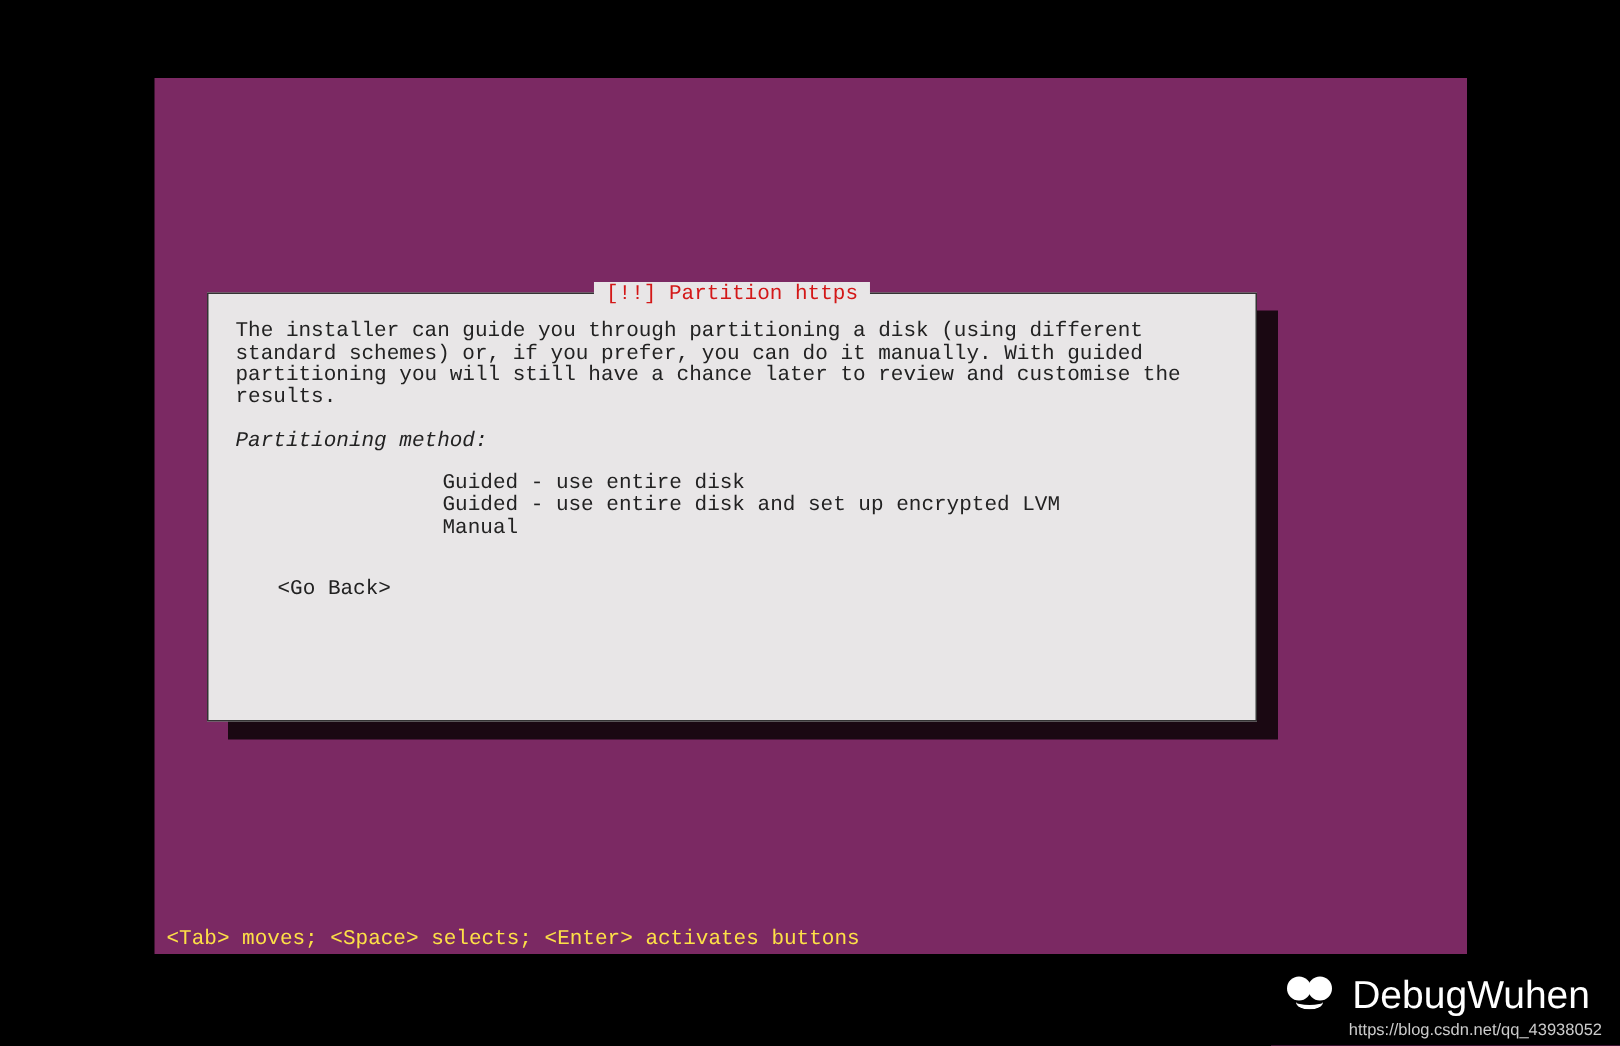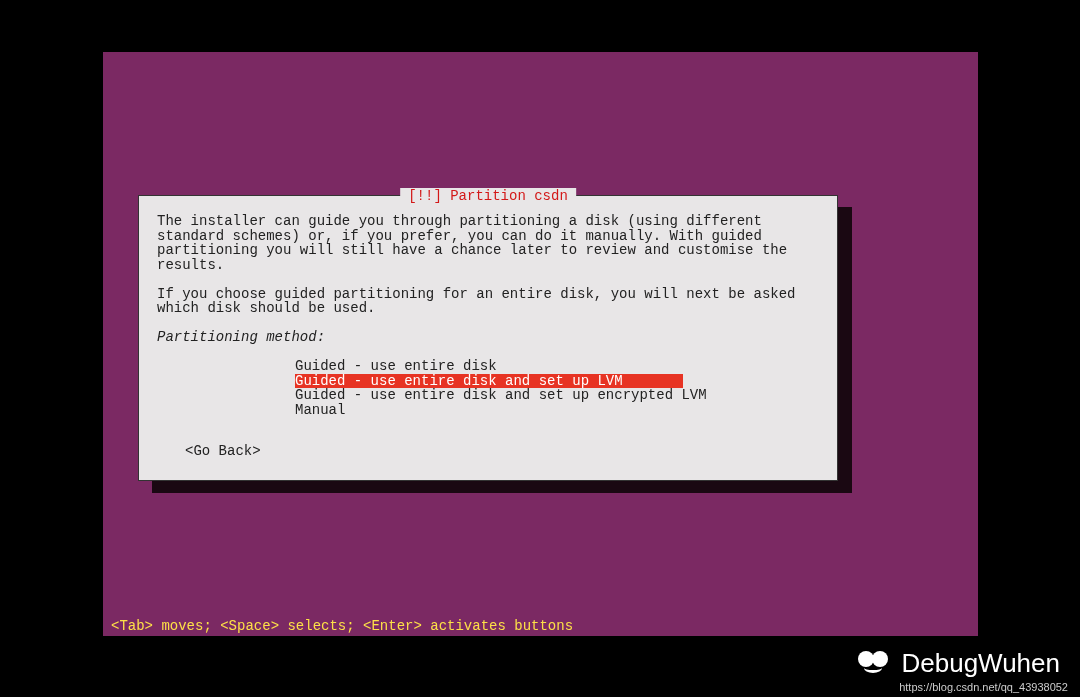--- a/index.html
+++ b/index.html
@@ -147,29 +147,27 @@
   </style>
 </head>
 <body>
 
 <div class="installer-background"></div>
 
 <div class="dialog-shadow"></div>
 
 <div class="dialog-box">
   <div class="dialog-title">
-    <span>[!!] Partition csdn</span>
+    <span>[!!] Partition https</span>
   </div>
   <div class="dialog-content">
     <div class="dialog-paragraph">The installer can guide you through partitioning a disk (using different standard schemes) or, if you prefer, you can do it manually. With guided partitioning you will still have a chance later to review and customise the results.</div>
-    <div class="dialog-paragraph">If you choose guided partitioning for an entire disk, you will next be asked which disk should be used.</div>
     <div class="method-label">Partitioning method:</div>
     <div class="options-list">
       <div class="option-item">Guided - use entire disk</div>
-      <div><span class="option-item selected">Guided - use entire disk and set up LVM</span></div>
       <div class="option-item">Guided - use entire disk and set up encrypted LVM</div>
       <div class="option-item">Manual</div>
     </div>
     <div class="go-back">&lt;Go Back&gt;</div>
   </div>
 </div>
 
 <div class="help-bar">&lt;Tab&gt; moves; &lt;Space&gt; selects; &lt;Enter&gt; activates buttons</div>
 
 <div class="watermark">

